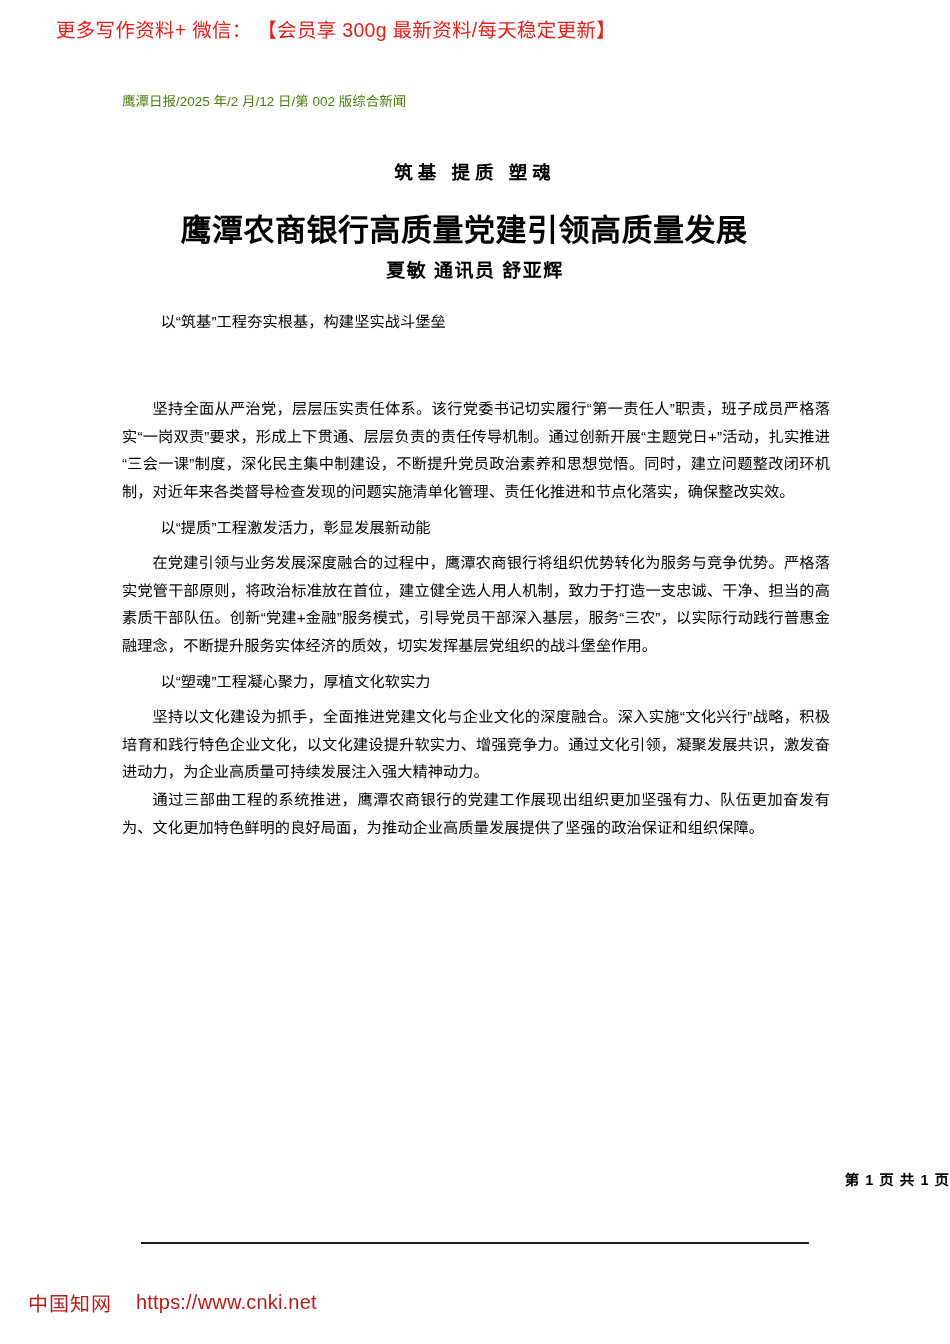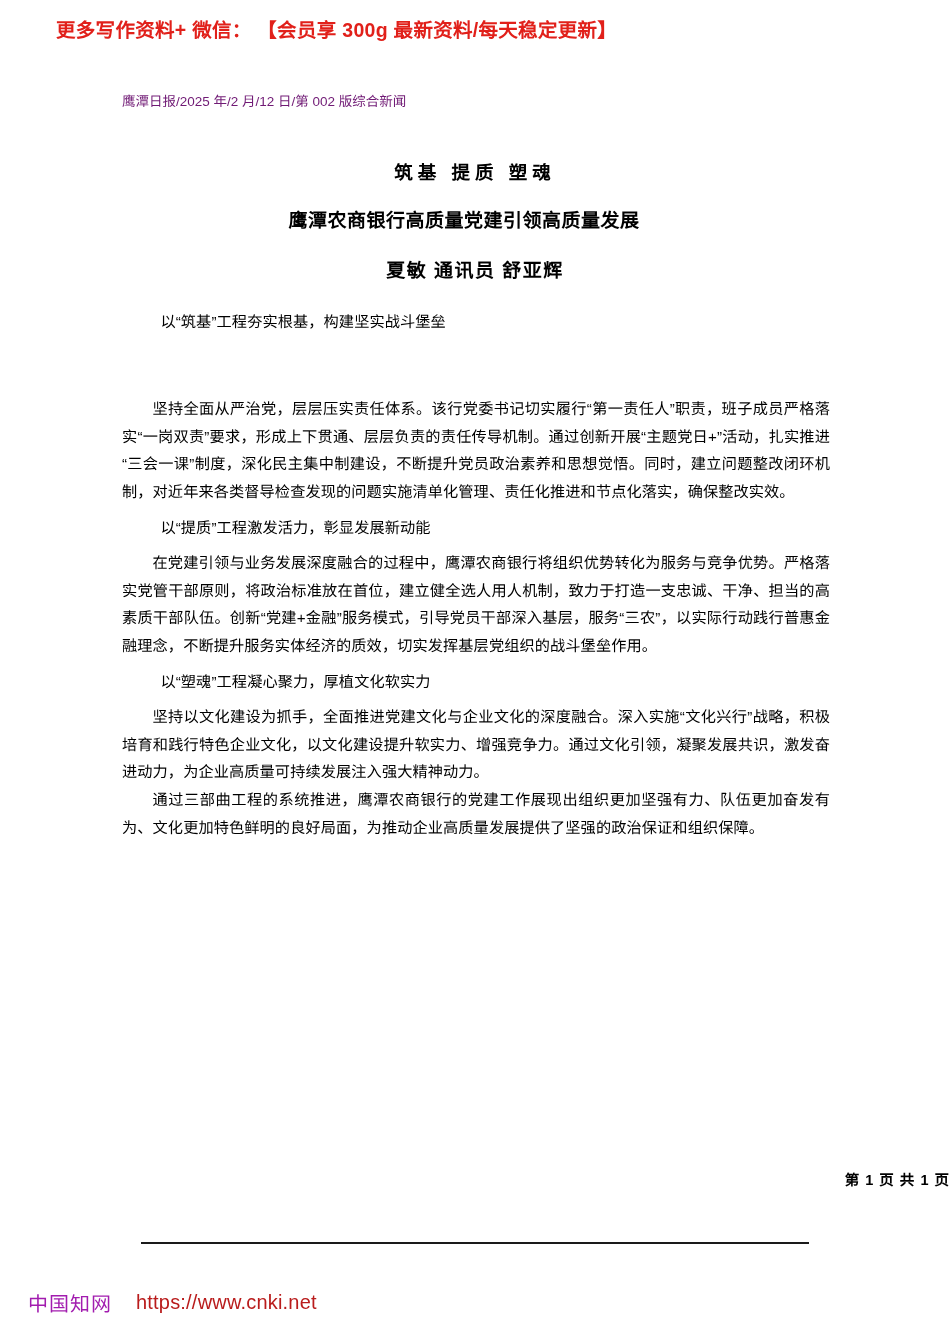--- a/index.html
+++ b/index.html
@@ -19,21 +19,21 @@
   
   .promo-banner {
     position: absolute;
     left: 0;
     top: 14px;
     width: 950px;
     text-align: left;
     padding-left: 56px;
     box-sizing: border-box;
     font-size: 19.5px;
-    font-weight: bold;
+    font-weight: normal;
     color: #e1201a;
     letter-spacing: 0.3px;
     white-space: nowrap;
   }
 
   
   .sheet {
     position: absolute;
     left: 0;
     top: 0;
@@ -41,41 +41,41 @@
     height: 1344px;
   }
 
   .source-line {
     position: absolute;
     left: 122px;
     top: 90px;
     width: 300px;
     font-size: 13.5px;
     line-height: 23px;
-    color: #701a75;
+    color: #4d7c0f;
   }
 
   .subtitle {
     position: absolute;
     left: 0;
     top: 158px;
     width: 950px;
     text-align: center;
     font-size: 18.5px;
     font-weight: bold;
     letter-spacing: 5px;
   }
 
   .main-title {
     position: absolute;
     left: 0;
     top: 205px;
     width: 928px;
     text-align: center;
-    font-size: 19px;
+    font-size: 31px;
     font-weight: bold;
     letter-spacing: 0.5px;
   }
 
   .byline {
     position: absolute;
     left: 0;
     top: 255px;
     width: 950px;
     text-align: center;
@@ -138,21 +138,21 @@
   .watermark {
     position: absolute;
     left: 28px;
     top: 1288px;
     display: flex;
     align-items: center;
     gap: 24px;
   }
   .watermark-logo {
     font-size: 20px;
-    color: #a21caf;
+    color: #b91c1c;
     letter-spacing: 1px;
     font-family: "Liberation Sans", "DejaVu Sans", sans-serif;
   }
   .watermark-url {
     font-size: 20px;
     color: #b91c1c;
     letter-spacing: 0.2px;
   }
 </style>
 </head>

